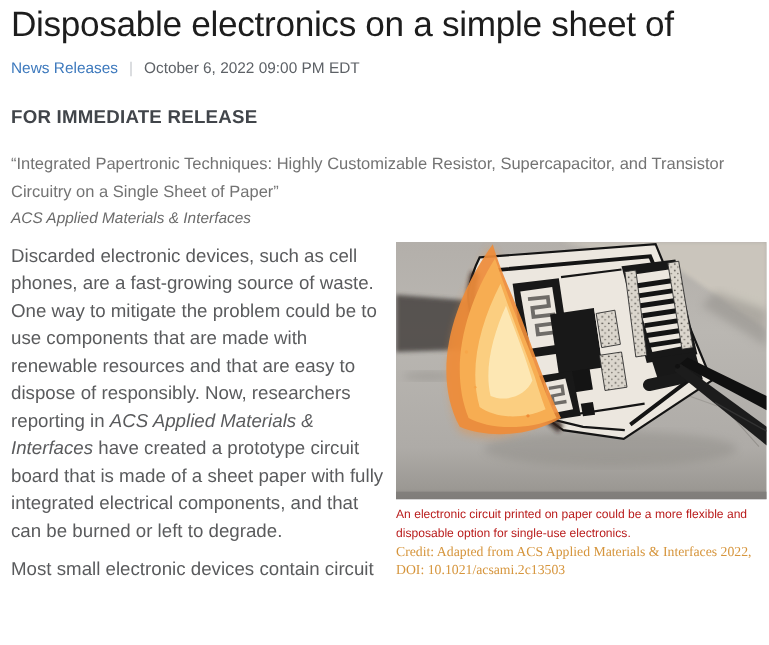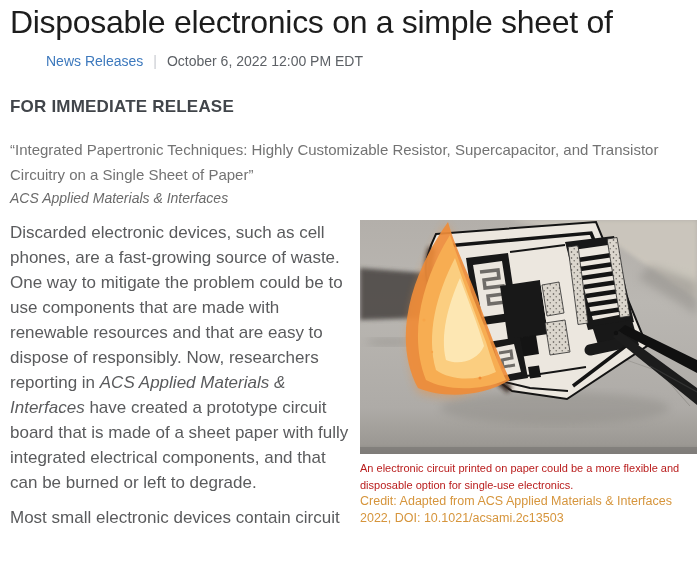--- a/index.html
+++ b/index.html
@@ -5,50 +5,50 @@
   html,body { margin:0; padding:0; background:#fff; }
   .page {
     position:relative; width:699px; height:524px; overflow:hidden;
     background:#ffffff; font-family:"Liberation Sans", sans-serif;
     box-sizing:border-box; padding:2px 2px 0 10px;
   }
   .headline {
     margin:0; font-size:32px; line-height:40px; font-weight:400;
     color:#1d1d1d; letter-spacing:-0.3px; white-space:nowrap; overflow:hidden;
   }
-  .meta-row { margin-top:11px; font-size:14px; display:flex; align-items:flex-start;margin-left:36px; }
+  .meta-row { margin-top:11px; font-size:14px; display:flex; align-items:flex-start; }
   .meta-category { color:#3d79bd; text-decoration:none; cursor:pointer; }
   .meta-sep { color:#c9ccd1; margin:0 10px; }
   .meta-date { color:#5d6166; }
   .release-label {
     margin-top:28px; font-size:17px; font-weight:700; color:#41454a; letter-spacing:0.2px;
   }
   .paper-title {
     display:block; margin-top:20px; max-width:690px;
     font-size:15px; line-height:25px; color:#737373; text-decoration:none; cursor:pointer;
   }
   .journal-name { margin-top:2px; font-size:14px; line-height:19px; font-style:italic; color:#6b6b6b; }
   .article-body { margin-top:12px; }
   .article-body p { margin:0 0 10px 0; font-size:17px; line-height:25px; color:#5a5b5d; }
   .article-figure { float:right; width:337px; margin:0 0 8px 8px; }
   .photo-frame { width:337px; height:234px; line-height:0; }
   .photo-caption { margin-top:6px; font-size:11px; line-height:16.5px; color:#b91c1c; }
-  .photo-credit { font-size:12.5px; line-height:16.5px; color:#d6953c; }
+  .photo-credit { font-size:12.5px; line-height:16.5px; color:#d6953c;font-family:Liberation Serif, serif; }
 </style>
 </head>
 <body>
 
 <div class="page">
 
   <h1 class="headline">Disposable electronics on a simple sheet of</h1>
 
   <div class="meta-row">
     <a class="meta-category">News Releases</a>
     <span class="meta-sep">|</span>
-    <span class="meta-date">October 6, 2022 12:00 PM EDT</span>
+    <span class="meta-date">October 6, 2022 09:00 PM EDT</span>
   </div>
 
   <div class="release-label">FOR IMMEDIATE RELEASE</div>
 
   <a class="paper-title">“Integrated Papertronic Techniques: Highly Customizable Resistor, Supercapacitor, and Transistor Circuitry on a Single Sheet of Paper”</a>
   <div class="journal-name">ACS Applied Materials &amp; Interfaces</div>
 
   <div class="article-body">
 
     <figure class="article-figure">

